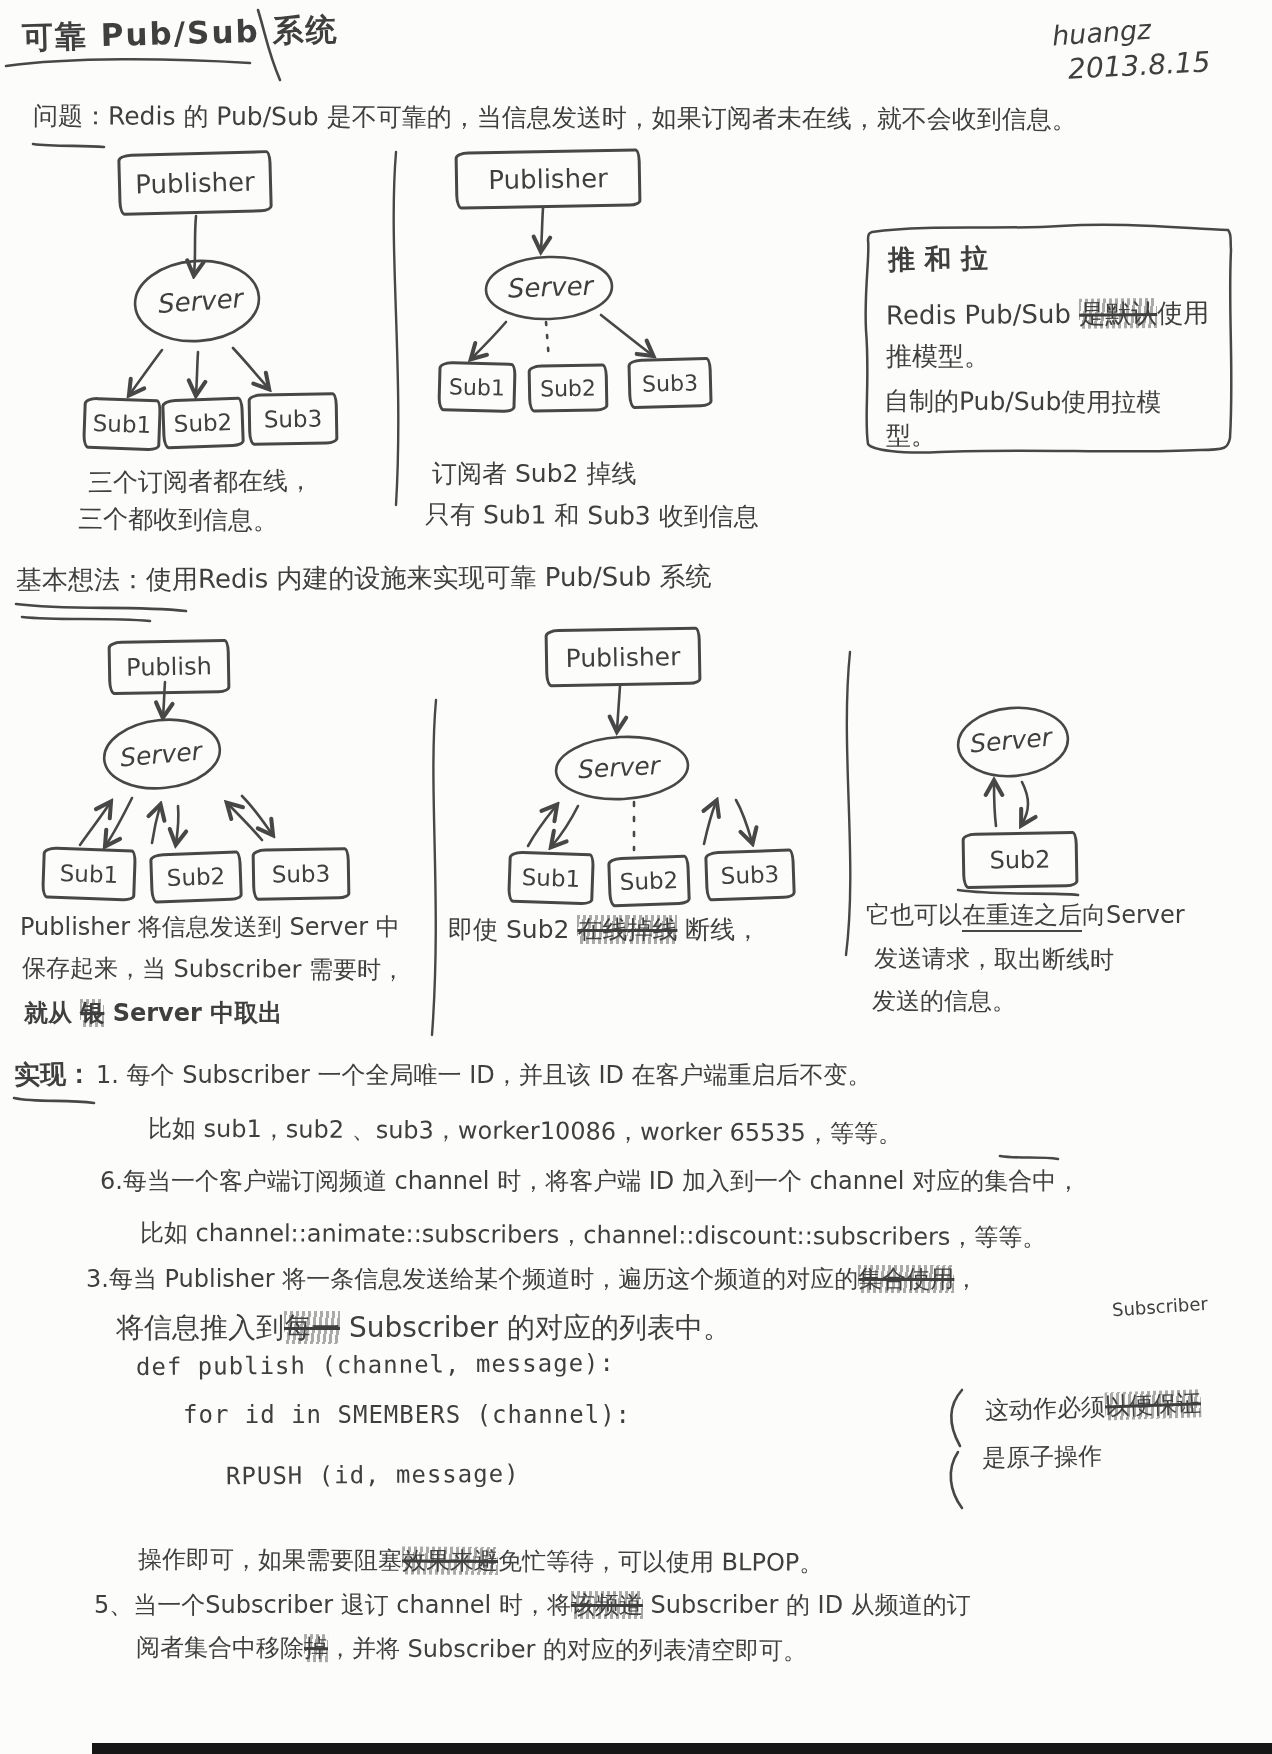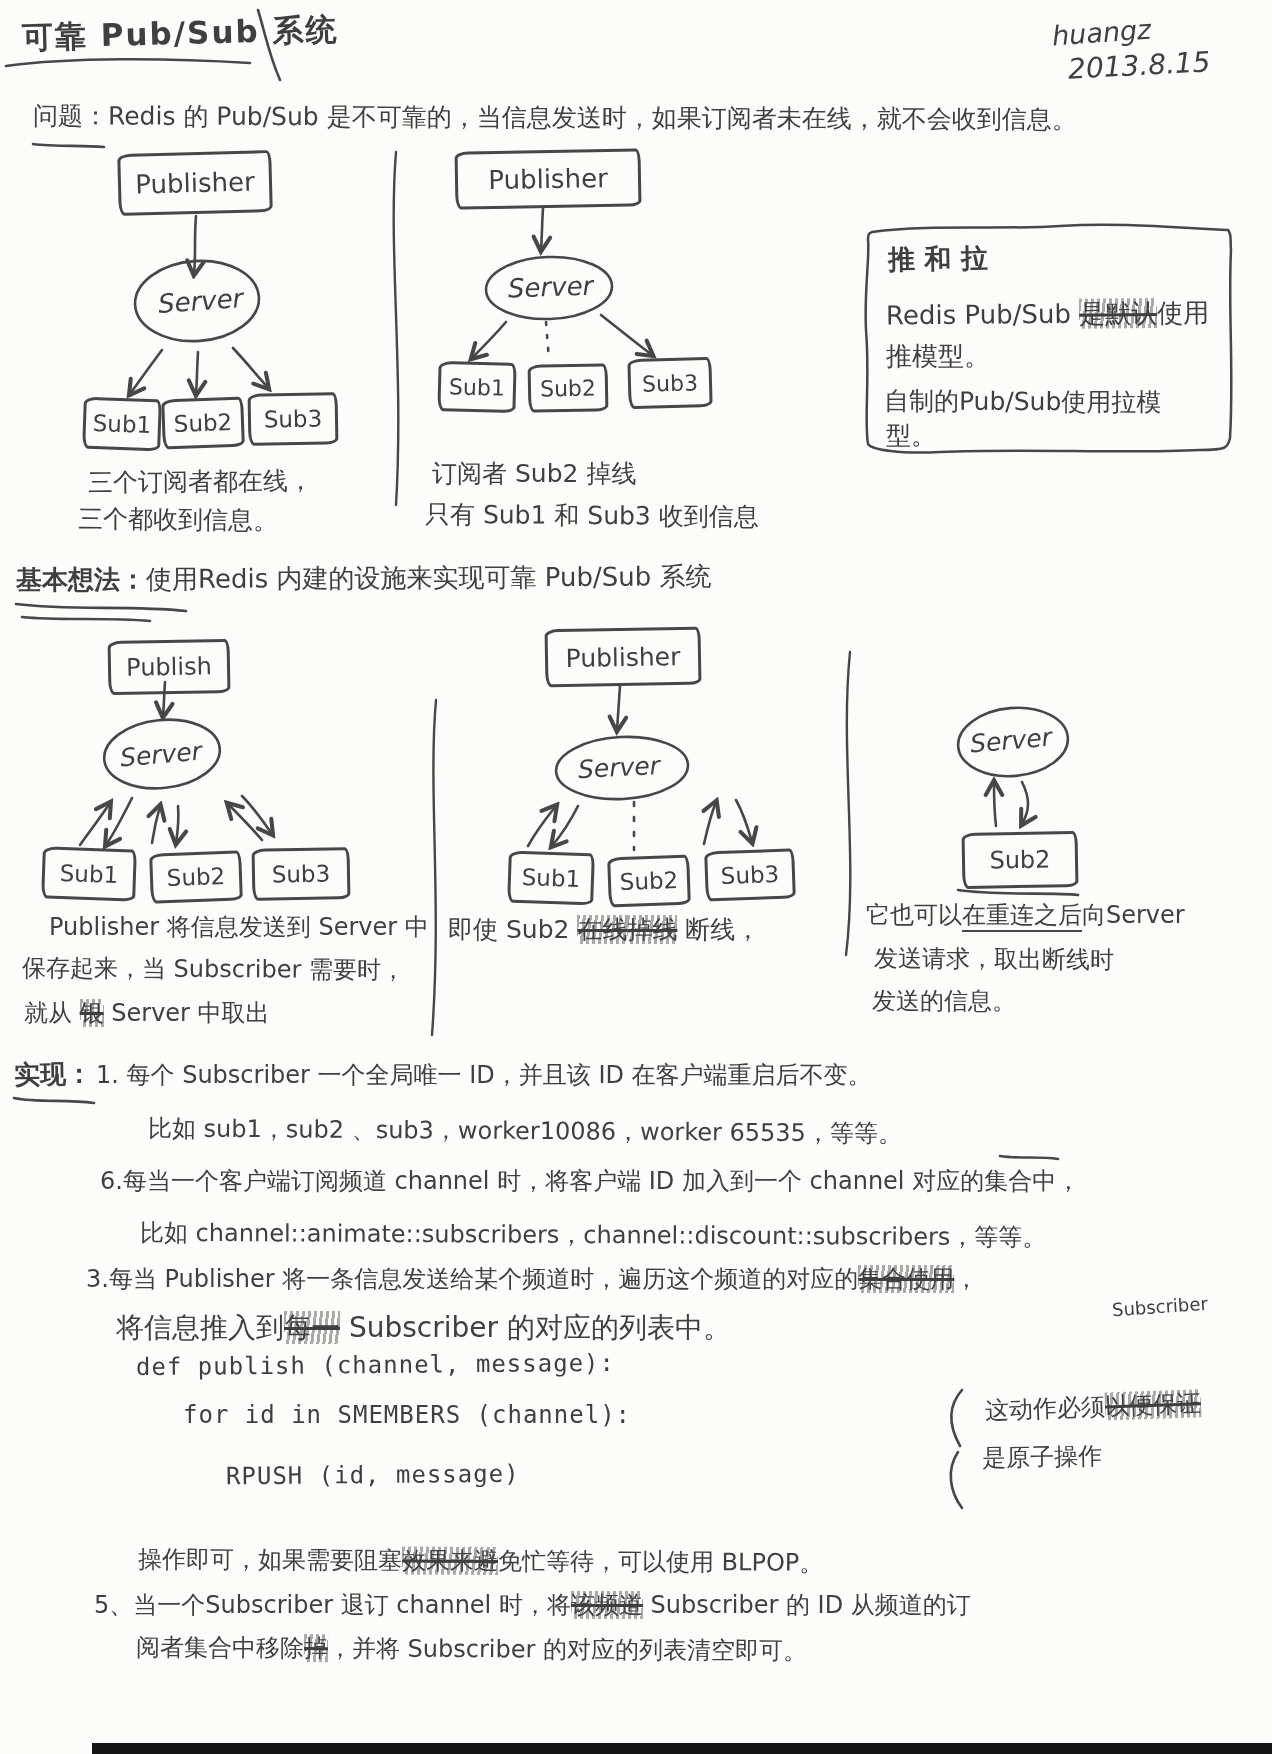--- a/index.html
+++ b/index.html
@@ -130,39 +130,39 @@
 
   <div class="t" style="left:888px;top:242px;font-size:27px;font-weight:bold;transform:rotate(-1deg);">推 和 拉</div>
   <div class="t" style="left:886px;top:298px;font-size:26px;transform:rotate(-0.5deg);">
     <span>Redis Pub/Sub </span><span class="scribbled">是默认</span><span>使用</span>
   </div>
   <div class="t" style="left:886px;top:340px;font-size:26px;text-align:center;">推模型。</div>
   <div class="t" style="left:884px;top:386px;font-size:25px;transform:rotate(0.3deg);">自制的Pub/Sub使用拉模</div>
   <div class="t" style="left:886px;top:420px;font-size:25px;">型。</div>
 
   <div class="t" style="left:16px;top:562px;font-size:26px;transform:rotate(-0.3deg);">
-    <span style="font-weight:bold;">基本想法：</span><span>使用Redis 内建的设施来实现可靠 Pub/Sub 系统</span>
+    <span style="font-weight:normal;">基本想法：</span><span>使用Redis 内建的设施来实现可靠 Pub/Sub 系统</span>
   </div>
 
   <div class="box" style="left:108px;top:640px;width:116px;height:48px;font-size:24px;transform:rotate(-1deg);">
       <span>Publish</span>
     </div>
   <div class="sv" style="left:120px;top:740px;font-size:25px;transform:rotate(-5deg);">Server</div>
   <div class="box" style="left:42px;top:848px;width:88px;height:46px;font-size:23px;transform:rotate(2deg);">
       <span>Sub1</span>
     </div>
   <div class="box" style="left:150px;top:852px;width:86px;height:44px;font-size:23px;transform:rotate(-2deg);">
       <span>Sub2</span>
     </div>
   <div class="box" style="left:252px;top:848px;width:92px;height:46px;font-size:23px;transform:rotate(-1deg);">
       <span>Sub3</span>
     </div>
-  <div class="t" style="left:20px;top:912px;font-size:24px;margin-left:29px;">Publisher 将信息发送到 Server 中</div>
+  <div class="t" style="left:20px;top:912px;font-size:24px;">Publisher 将信息发送到 Server 中</div>
   <div class="t" style="left:22px;top:954px;font-size:24px;transform:rotate(0.3deg);">保存起来，当 Subscriber 需要时，</div>
-  <div class="t" style="left:24px;top:998px;font-size:24px;">
+  <div class="t" style="left:24px;top:998px;font-size:24px;font-weight:bold;">
     <span>就从 </span><span class="scribbled">银</span><span> Server 中取出</span>
   </div>
 
   <div class="box" style="left:545px;top:628px;width:150px;height:52px;font-size:25px;transform:rotate(-1deg);">
       <span>Publisher</span>
     </div>
   <div class="sv" style="left:578px;top:753px;font-size:25px;transform:rotate(-3deg);">Server</div>
   <div class="box" style="left:508px;top:852px;width:80px;height:46px;font-size:23px;transform:rotate(2deg);">
       <span>Sub1</span>
     </div>

